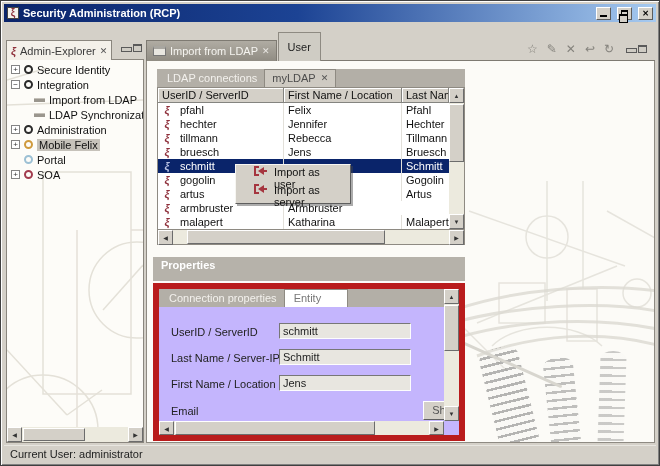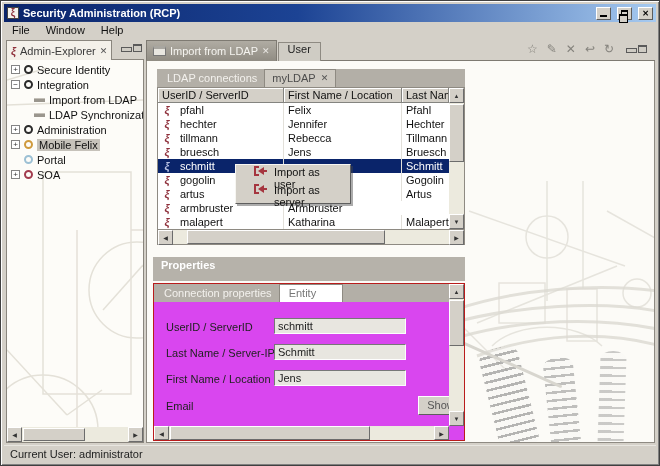--- a/index.html
+++ b/index.html
@@ -64,21 +64,21 @@
   .strack { flex:1; position:relative; }
   .sthumb { position:absolute; background:#d4d0c8; border:1px solid; border-color:#fff #6c6c6c #6c6c6c #fff; }
   .view-hscroll { position:absolute; left:0; right:0; bottom:0; }
   
   .editor { position:absolute; left:142px; top:1px; right:1px; bottom:2px; }
   .editor-tabs { height:21px; display:flex; align-items:flex-end; }
   .etab-active { height:21px; display:flex; align-items:center; gap:4px; padding:0 6px;
     background:linear-gradient(#b0aca3,#908c83); border:1px solid #7e7a72; border-bottom:none; color:#f5f4f0; }
   .etab-ic { width:13px; height:10px; background:#e8e6e0; border:1px solid #777; border-top:3px solid #a8a6a0; }
   .etab-x { color:#e8e6e2; font-size:9px; }
-  .etab { height:19px; display:flex; padding:0 9px; background:#cfccc4;
+  .etab { height:29px; display:flex; align-items:center; padding:0 9px; background:#cfccc4;
     border:1px solid #8e8a82; border-bottom:none; color:#222; margin-left:1px; }
   .etabs-spacer { flex:1; border-bottom:1px solid #7e7a72; height:21px; }
   .etoolbar { display:flex; align-items:center; gap:9px; color:#84827c; font-size:12px;
     border-bottom:1px solid #7e7a72; height:21px; padding:0 6px 2px 6px; }
   .etoolbar .mini-btns { border-bottom:none; padding-bottom:0; height:auto; }
   .editor-body { position:absolute; left:0; top:21px; right:0; bottom:0; background:#fcfbf7;
     border:1px solid #8e8a82; border-top:none; overflow:hidden; }
   
   .wm { position:absolute; inset:0; pointer-events:none; }
   .coil { position:absolute; border-radius:16px / 10px;
@@ -109,21 +109,21 @@
     box-shadow:2px 2px 0 rgba(70,70,70,.45); z-index:5; padding:1px; }
   .ctx-item { height:18px; display:flex; align-items:flex-start; gap:6px; padding:0 17px; }
   .imp { position:relative; width:14px; height:10px; flex:0 0 auto; }
   .imp .door { position:absolute; left:0; top:0; width:5px; height:10px; border:2px solid #a5353f; border-right:none; }
   .imp .head { position:absolute; left:4px; top:1px; width:0; height:0;
     border-top:4px solid transparent; border-bottom:4px solid transparent; border-right:6px solid #a5353f; }
   .imp .shaft { position:absolute; left:9px; top:4px; width:4px; height:2px; background:#a5353f; }
   
   .props { position:absolute; left:6px; top:196px; width:312px; z-index:2; }
   .props-title { height:24px; background:#b6b2aa; color:#fff; font-weight:bold; padding:2px 8px 0 8px; }
-  .props-panel { position:relative; margin-top:2px; height:158px; border:1px solid #b91c1c; background:#d946ef; overflow:hidden; }
+  .props-panel { position:relative; margin-top:2px; height:158px; border:6px solid #b91c1c; background:#c4b5fd; overflow:hidden; }
   .prop-tabs { height:18px; background:#b3afa7; display:flex; align-items:flex-end; padding-left:3px; }
   .ptab-inactive { color:#f3f1ed; padding:2px 7px 3px 7px; }
   .ptab-active { background:#fff; color:#777; border:1px solid #8e8a82; border-bottom:none; padding:2px 26px 3px 9px; }
   .fld-label { position:absolute; left:12px; color:#222; }
   .fld-input { position:absolute; left:120px; width:132px; height:16px; background:#e8e6e0;
     border:1px solid; border-color:#777 #fdfdfd #fdfdfd #777; font-family:"Liberation Sans",sans-serif;
     font-size:11px; padding:0 3px; color:#222; }
   .show-btn { position:absolute; left:264px; top:112px; width:46px; height:19px; background:#d4d0c8;
     border:1px solid; border-color:#fff #5e5e5e #5e5e5e #fff; color:#555; font-size:11px; text-align:center; padding-top:2px; }
   .props-vscroll { position:absolute; right:0; top:0; bottom:14px; }
@@ -142,25 +142,20 @@
     <span class="tb-spacer"></span>
     <span class="win-btn">
         <span class="glyph-min"></span>
       </span>
     <span class="win-btn">
         <span class="glyph-restore"></span>
       </span>
     <span class="win-btn">✕</span>
   </div>
 
-  <div class="menubar">
-    <span class="menu-item">File</span>
-    <span class="menu-item">Window</span>
-    <span class="menu-item">Help</span>
-  </div>
 
   <div class="workspace">
 
     <div class="view">
       <div class="view-header">
         <span class="view-tab">
           <span class="xi">ξ</span>
           <span>Admin-Explorer</span>
           <span class="close-x">✕</span>
         </span>

